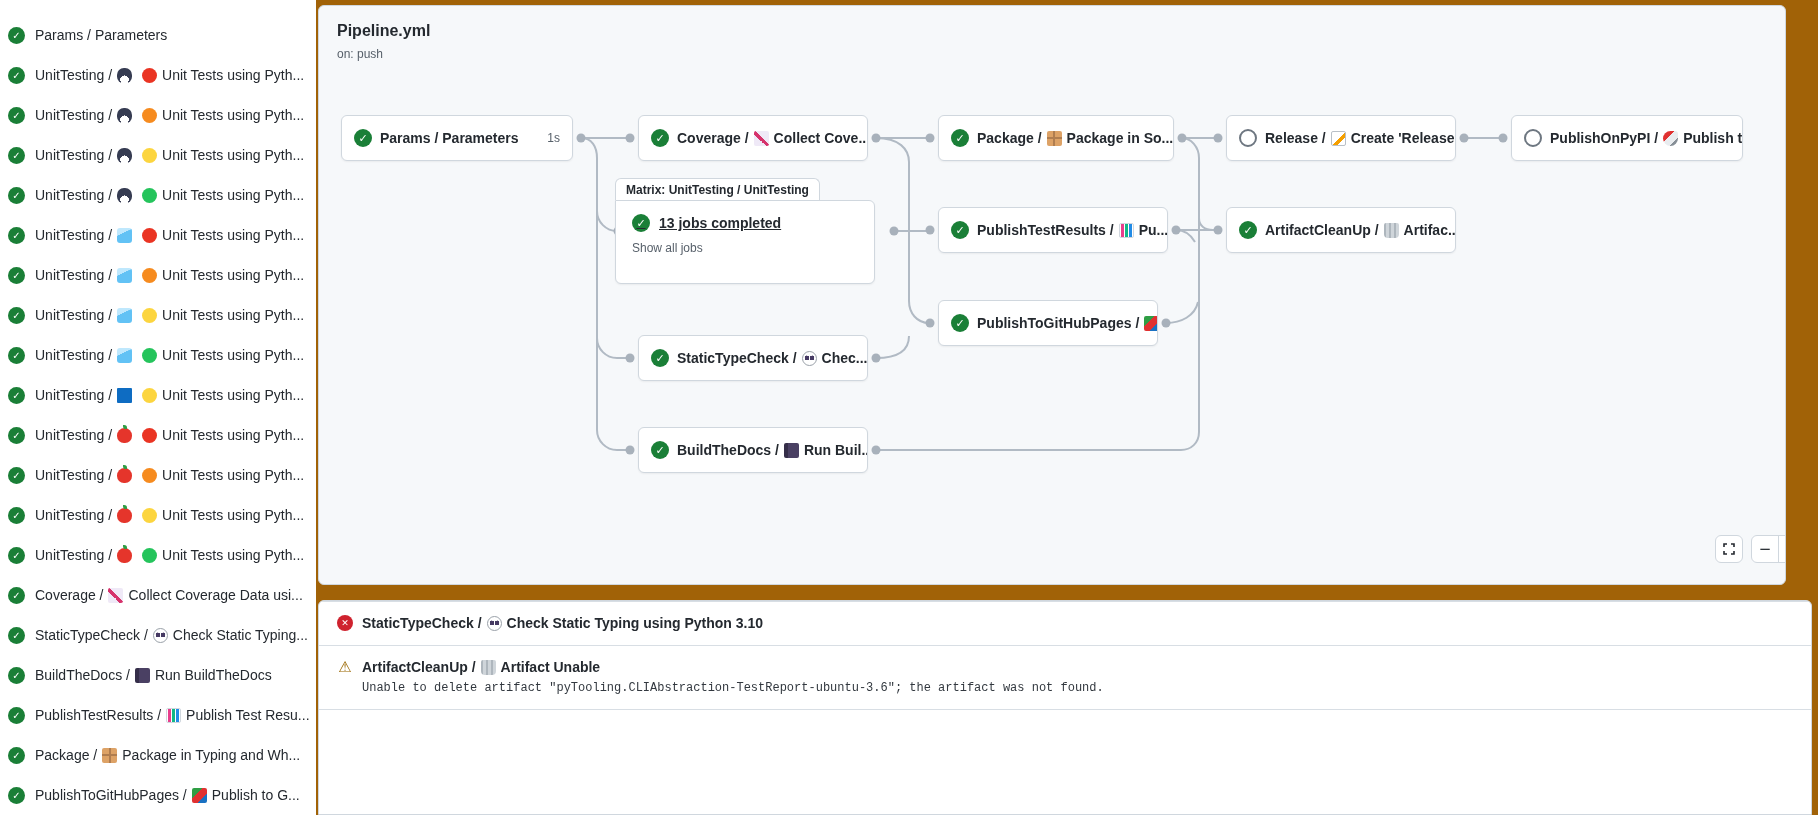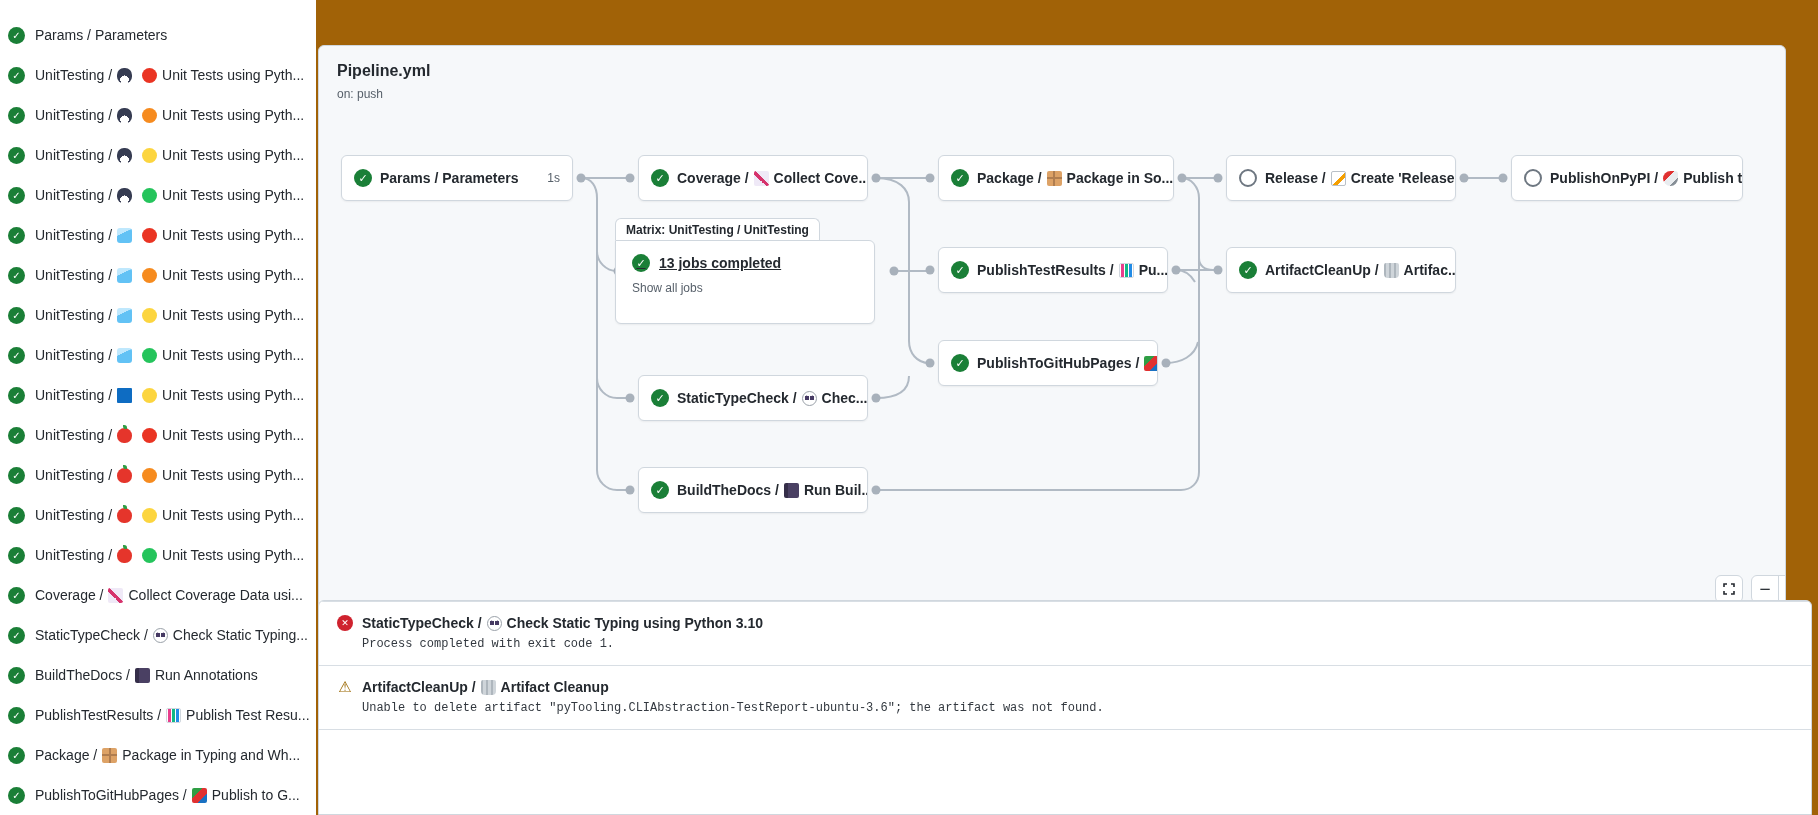--- a/index.html
+++ b/index.html
@@ -38,21 +38,21 @@
   .mi[data-icon="bar-chart"] { background:linear-gradient(90deg, #fff 0 8%, #e83e8c 8% 30%, #fff 30% 40%, #12b886 40% 62%, #fff 62% 72%, #228be6 72% 94%, #fff 94%); border:1px solid #d0d7de; border-radius:2px; }
   .mi[data-icon="package"] { background:linear-gradient(#b07d4f 0 0) center/100% 2px no-repeat,
                                         linear-gradient(#b07d4f 0 0) center/2px 100% no-repeat, #dda266; border-radius:2px; }
   .mi[data-icon="books"] { background:linear-gradient(135deg,#2f9e44 0 34%,#e03131 34% 67%,#1971c2 67%); border-radius:2px; }
   .mi[data-icon="memo"] { background:linear-gradient(135deg, transparent 52%, #f59f00 52% 72%, transparent 72%), #fff; border:1px solid #b9c0c7; border-radius:2px; }
   .mi[data-icon="rocket"] { background:linear-gradient(135deg,#e03131 0 38%, #e9ecef 38% 72%, #868e96 72%); border-radius:50% 3px 50% 50%; }
   .mi[data-icon="wastebasket"] { background:repeating-linear-gradient(90deg,#aeb6bd 0 2px,#cfd5da 2px 5px); border-radius:2px 2px 4px 4px; }
 
   
   .gpanel { position:absolute; left:318px; top:5px; width:1468px; height:580px; background:#f6f8fa;
-            border:1px solid #d0d7de; border-radius:6px; overflow:hidden;margin-top:40px; }
+            border:1px solid #d0d7de; border-radius:6px; overflow:hidden; }
   .gtitle { position:absolute; left:18px; top:16px; font-size:16px; font-weight:700; color:#24292f; }
   .gsub   { position:absolute; left:18px; top:41px; font-size:12px; color:#57606a; }
   .wires  { position:absolute; left:0; top:0; }
 
   .node { position:absolute; height:46px; background:#fff; border:1px solid #d0d7de; border-radius:6px;
           box-shadow:0 1px 2px rgba(31,35,40,.06); display:flex; align-items:center; padding:0 12px;
           font-size:14px; font-weight:600; color:#24292f; white-space:nowrap; overflow:hidden; cursor:pointer; }
   .node .dur { margin-left:auto; padding-left:6px; font-size:12px; font-weight:400; color:#57606a; }
   .node .nl2 { margin-right:2px; }
   .st { width:18px; height:18px; border-radius:50%; flex:none; margin-right:8px; display:flex; align-items:center; justify-content:center; }
@@ -217,21 +217,21 @@
     <div class="srow">
         <span class="ck"></span>
         <span class="sl">StaticTypeCheck /</span>
         <span class="mi" data-icon="eyes"></span>
         <span class="sr">Check Static Typing...</span>
       </div>
     <div class="srow">
         <span class="ck"></span>
         <span class="sl">BuildTheDocs /</span>
         <span class="mi" data-icon="notebook"></span>
-        <span class="sr">Run Annotations</span>
+        <span class="sr">Run BuildTheDocs</span>
       </div>
     <div class="srow">
         <span class="ck"></span>
         <span class="sl">PublishTestResults /</span>
         <span class="mi" data-icon="bar-chart"></span>
         <span class="sr">Publish Test Resu...</span>
       </div>
     <div class="srow">
         <span class="ck"></span>
         <span class="sl">Package /</span>
@@ -382,27 +382,26 @@
   </div>
 
   <div class="apanel">
     <div class="arow">
       <div class="artitle">
         <span class="sev" data-sev="error"></span>
         <span class="t2">StaticTypeCheck /</span>
         <span class="mi" data-icon="eyes"></span>
         <span class="t2">Check Static Typing using Python 3.10</span>
       </div>
-      <div class="armsg">Process completed with exit code 1.</div>
     </div>
     <div class="arow">
       <div class="artitle">
         <span class="sev" data-sev="warning"></span>
         <span class="t2">ArtifactCleanUp /</span>
         <span class="mi" data-icon="wastebasket"></span>
-        <span class="t2">Artifact Cleanup</span>
+        <span class="t2">Artifact Unable</span>
       </div>
       <div class="armsg">Unable to delete artifact "pyTooling.CLIAbstraction-TestReport-ubuntu-3.6"; the artifact was not found.</div>
     </div>
     <div class="arow" style="padding:0;height:1px;"></div>
   </div>
 
 </div>
 
 </body></html>

